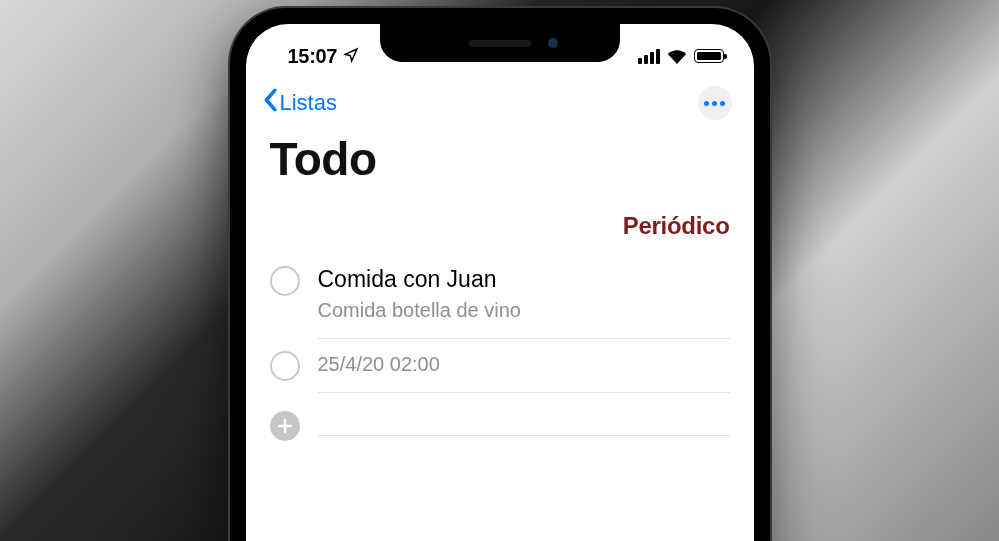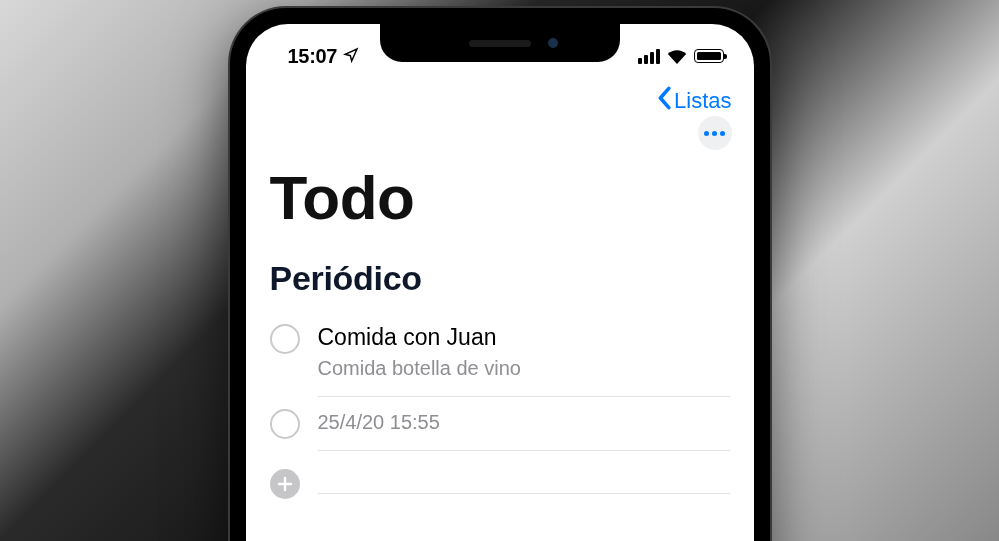--- a/index.html
+++ b/index.html
@@ -85,40 +85,39 @@
       width: 30px; height: 14px;
       border: 1.5px solid #000; border-radius: 4px;
       position: relative; padding: 2px;
     }
     .battery::after {
       content:""; position:absolute; right:-4px; top:4px;
       width:2.5px; height:5px; background:#000; border-radius:0 2px 2px 0;
     }
     .battery-fill { width:100%; height:100%; background:#000; border-radius:1.5px; }
     .nav-bar {
-      display:flex; justify-content:space-between; align-items:flex-end;
+      display:flex; justify-content:space-between; align-items:center;
       padding: 12px 22px 8px 16px;
-      flex-direction: column;
     }
     .back-button { display:flex; align-items:center; gap:2px; color:#007aff; font-size:22px; cursor:pointer; }
     .back-chevron svg { width:16px; height:24px; }
     .more-button {
       width:34px; height:34px; border-radius:50%;
       background:#eef0f2; display:flex; align-items:center; justify-content:center;
       color:#007aff; cursor:pointer;
     }
     .dots { display:flex; gap:3px; }
     .dots span { width:5px; height:5px; border-radius:50%; background:#007aff; }
     .title {
-      font-size:62px; font-weight:700; color:#111;
+      font-size:46px; font-weight:700; color:#111;
       padding: 4px 24px 20px 24px; letter-spacing:-0.5px;
     }
     .section-header {
-      color:#0f172a; font-size:34px; font-weight:700;
-      padding: 6px 24px 14px 24px; letter-spacing:-0.3px;
+      color:#7f1d1d; font-size:24px; font-weight:700;
+      padding: 6px 24px 14px 24px; letter-spacing:-0.3px;text-align:right;
     }
     .reminder {
       display:flex; align-items:flex-start; gap:18px;
       padding: 10px 24px 0 24px;
     }
     .radio {
       width:30px; height:30px; border-radius:50%;
       border:2px solid #c9c9cb; flex-shrink:0; margin-top:2px; cursor:pointer;
     }
     .reminder-body { flex:1; border-bottom:1px solid #e3e3e5; padding-bottom:14px; }
@@ -196,21 +195,21 @@
       <div class="radio"></div>
       <div class="reminder-body">
         <div class="reminder-title">Comida con Juan</div>
         <div class="reminder-sub">Comida botella de vino</div>
       </div>
     </div>
 
     <div class="reminder">
       <div class="radio"></div>
       <div class="reminder-body">
-        <div class="reminder-sub">25/4/20 15:55</div>
+        <div class="reminder-sub">25/4/20 02:00</div>
       </div>
     </div>
 
     <div class="add-row">
       <div class="add-icon">
         <svg viewBox="0 0 16 16" stroke="#fff" stroke-width="2.4" stroke-linecap="round">
           <line x1="8" y1="2" x2="8" y2="14"></line>
             <line x1="2" y1="8" x2="14" y2="8"></line>
         </svg>
       </div>

